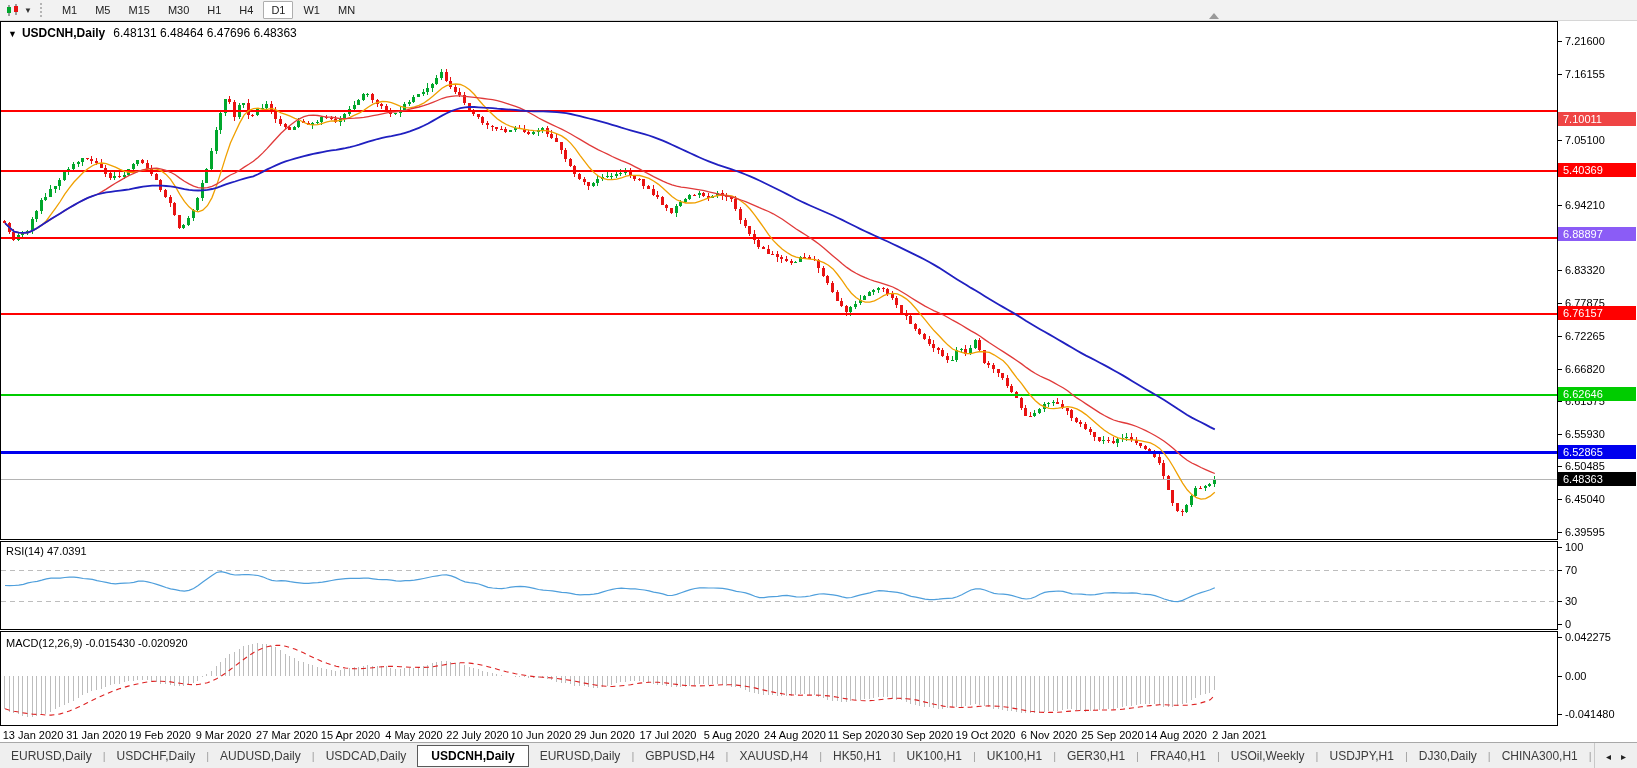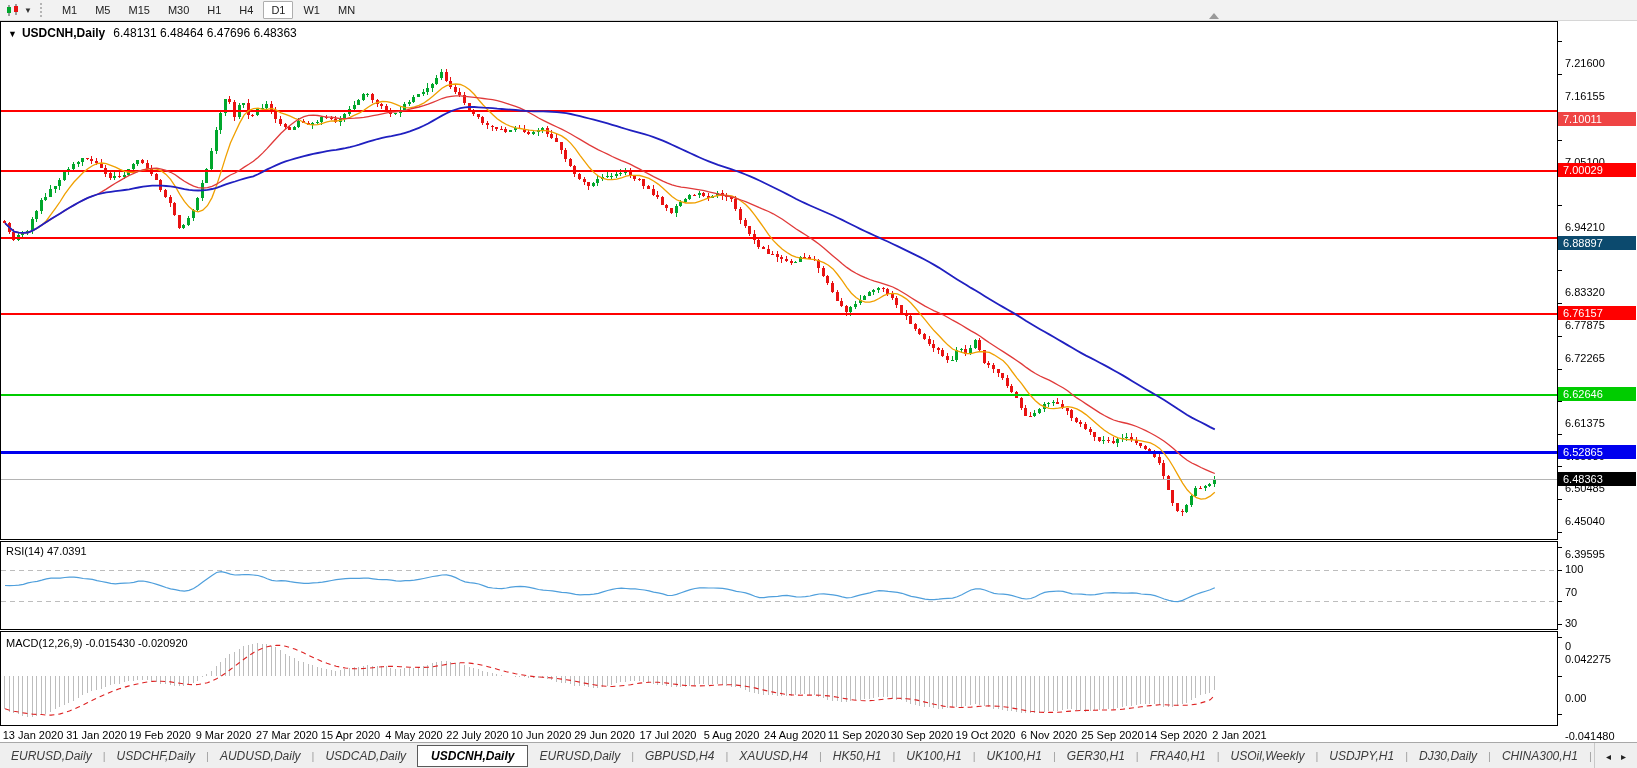--- a/index.html
+++ b/index.html
@@ -17,27 +17,27 @@
 
   
   #chart-svg{position:absolute;left:0;top:0;}
   .chart-title{position:absolute;top:26px;left:8px;font-size:12px;color:#000;white-space:nowrap;}
   .chart-title .sym{font-weight:bold;margin-right:8px;}
   .chart-title .dd{font-size:9px;margin-right:5px;color:#000;}
   .panel-label{position:absolute;left:6px;font-size:11px;color:#000;white-space:nowrap;}
   #rsi-label{top:545px;}
   #macd-label{top:637px;}
 
-  .tick{position:absolute;left:1565px;font-size:11px;color:#000;transform:translateY(-50%);white-space:nowrap;margin-top:22px;}
+  .tick{position:absolute;left:1565px;font-size:11px;color:#000;transform:translateY(-50%);white-space:nowrap;}
   .badge{position:absolute;left:1558px;width:73px;height:14px;line-height:14px;font-size:11px;color:#fff;padding-left:5px;transform:translateY(-50%);white-space:nowrap;}
   .date-label{position:absolute;top:729px;font-size:11px;color:#000;transform:translateX(-50%);white-space:nowrap;text-align:right;}
 
   
   .tabbar{position:absolute;left:0;top:742px;width:1637px;height:26px;background:#efefef;border-top:1px solid #a8a8a8;display:flex;align-items:center;overflow:hidden;font-size:12px;color:#3c3c3c;}
-  .tab{padding:4px 11px;white-space:nowrap;cursor:default;font-style:italic;}
+  .tab{padding:4px 11px;white-space:nowrap;cursor:default;}
   .tab.active{background:#fff;border:1px solid #5a5a5a;font-weight:bold;color:#000;padding:3px 13px;}
   .tab-sep{color:#9f9f9f;font-size:11px;}
   .tab-arrows{position:absolute;right:0;top:0;height:26px;display:flex;align-items:center;background:#efefef;padding:0 6px;border-left:1px solid #c9c9c9;}
   .tab-arrow{font-size:10px;color:#222;padding:0 5px;cursor:default;}
 </style>
 </head>
 <body>
 
 <div id="app">
 
@@ -919,22 +919,22 @@
       <div class="tick" style="top:270.0px">6.83320</div>
       <div class="tick" style="top:302.6px">6.77875</div>
       <div class="tick" style="top:336.1px">6.72265</div>
       <div class="tick" style="top:368.7px">6.66820</div>
       <div class="tick" style="top:401.3px">6.61375</div>
       <div class="tick" style="top:433.8px">6.55930</div>
       <div class="tick" style="top:466.4px">6.50485</div>
       <div class="tick" style="top:499.0px">6.45040</div>
       <div class="tick" style="top:531.6px">6.39595</div>
       <div class="badge" style="top:119px;background:#ef4444">7.10011</div>
-      <div class="badge" style="top:170.0px;background:#ff0000">7.00029</div>
-      <div class="badge" style="top:243px;background:#0c4a6e">6.88897</div>
+      <div class="badge" style="top:170.0px;background:#ff0000">5.40369</div>
+      <div class="badge" style="top:234px;background:#8b5cf6">6.88897</div>
       <div class="badge" style="top:312.8px;background:#ff0000">6.76157</div>
       <div class="badge" style="top:393.7px;background:#00cc00">6.62646</div>
       <div class="badge" style="top:452.2px;background:#0000ee">6.52865</div>
       <div class="badge" style="top:479.1px;background:#000000">6.48363</div>
       <div class="tick" style="top:547.0px">100</div>
       <div class="tick" style="top:570.1px">70</div>
       <div class="tick" style="top:600.9px">30</div>
       <div class="tick" style="top:624.0px">0</div>
       <div class="tick" style="top:637.0px">0.042275</div>
       <div class="tick" style="top:676.0px">0.00</div>
@@ -950,21 +950,21 @@
       <div class="date-label" style="left:541.0px">10 Jun 2020</div>
       <div class="date-label" style="left:604.5px">29 Jun 2020</div>
       <div class="date-label" style="left:668.0px">17 Jul 2020</div>
       <div class="date-label" style="left:731.5px">5 Aug 2020</div>
       <div class="date-label" style="left:795.0px">24 Aug 2020</div>
       <div class="date-label" style="left:858.5px">11 Sep 2020</div>
       <div class="date-label" style="left:922.0px">30 Sep 2020</div>
       <div class="date-label" style="left:985.5px">19 Oct 2020</div>
       <div class="date-label" style="left:1049.0px">6 Nov 2020</div>
       <div class="date-label" style="left:1112.5px">25 Sep 2020</div>
-      <div class="date-label" style="left:1176.0px">14 Sep 2020</div>
+      <div class="date-label" style="left:1176.0px">14 Aug 2020</div>
       <div class="date-label" style="left:1239.5px">2 Jan 2021</div>
     </div>
 
   <div class="tabbar" id="tabbar">
       <div class="tab">EURUSD,Daily</div>
       <span class="tab-sep">|</span>
       <div class="tab">USDCHF,Daily</div>
       <span class="tab-sep">|</span>
       <div class="tab">AUDUSD,Daily</div>
       <span class="tab-sep">|</span>

